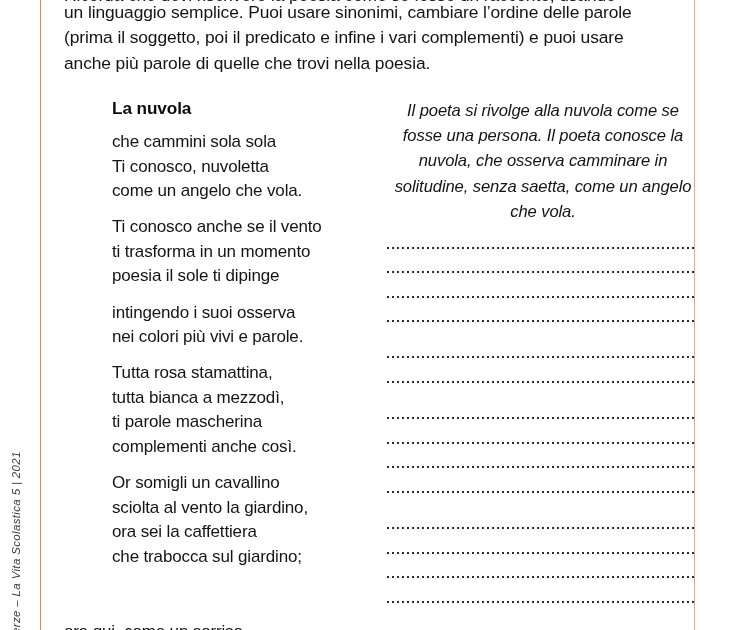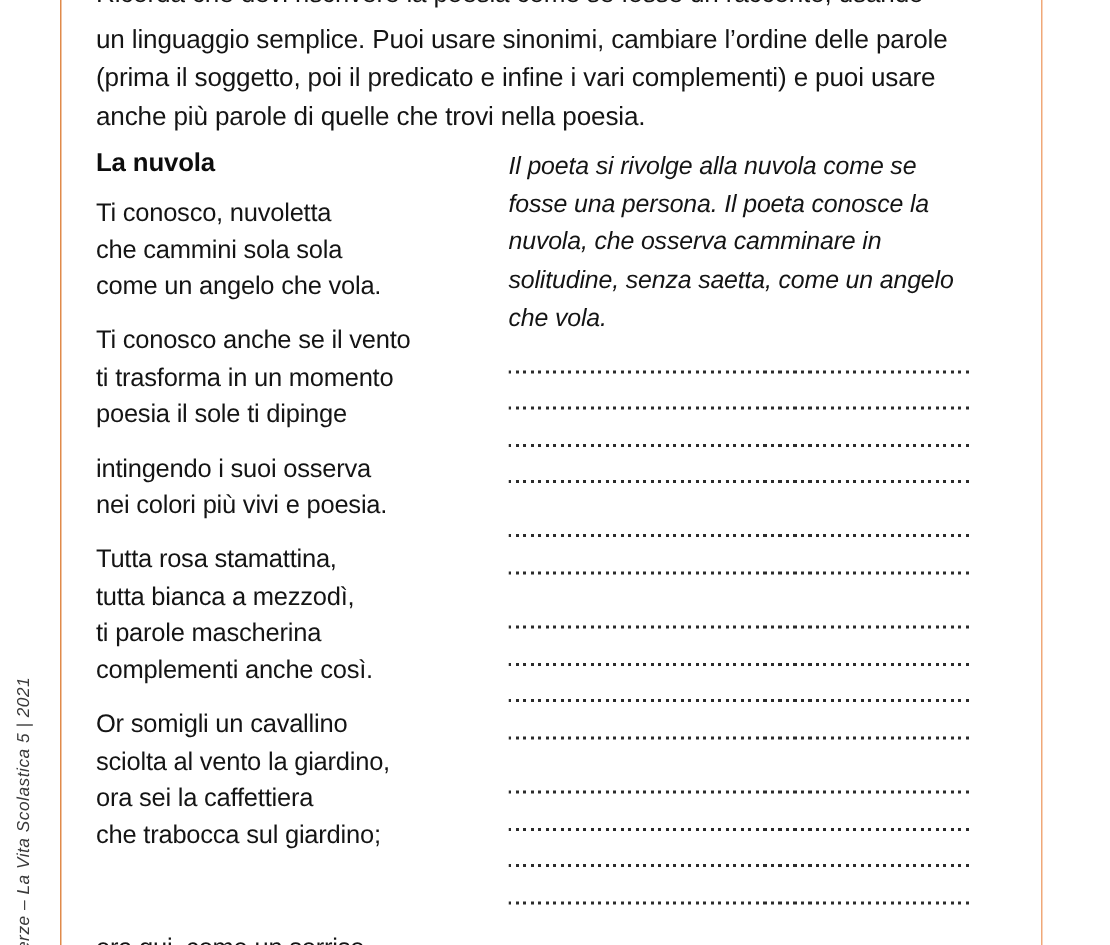--- a/index.html
+++ b/index.html
@@ -64,21 +64,21 @@
     font-size: 11.5px;
     letter-spacing: 0.35px;
     color: #3a3a3a;
     line-height: 20px;
   }
 
   
   .content {
     position: absolute;
     left: 64px;
-    top: 14px;
+    top: 0;
     width: 612px;
   }
 
   .intro {
     font-size: 17.4px;
     line-height: 25.4px;
     letter-spacing: -0.1px;
     color: #141414;
     margin: 0;
     width: 592px;
@@ -103,20 +103,21 @@
     position: absolute;
     left: 64px;
     top: 98px;
     width: 612px;
     display: flex;
     align-items: flex-start;
   }
   .col-poem {
     width: 275px;
     flex: 0 0 275px;
+    margin-left: 48px;
   }
   .col-answer {
     width: 312px;
     flex: 0 0 312px;
     margin-left: 0px;
   }
 
   .poem-title {
     font-size: 17.2px;
     font-weight: bold;
@@ -135,20 +136,21 @@
   }
   .verse { display: block; white-space: nowrap; }
 
   .answer-text {
     margin: 0;
     font-size: 16.6px;
     font-style: italic;
     line-height: 25.2px;
     letter-spacing: -0.1px;
     color: #141414;
+    text-align: center;
   }
 
   
   .dot-group { margin: 0; }
   .dot-group + .dot-group { margin-top: 11.5px; }
 
   .dotline {
     height: 24.6px;
     width: 308px;
     position: relative;
@@ -204,32 +206,32 @@
   <div class="content">
     <p class="intro">un linguaggio semplice. Puoi usare sinonimi, cambiare l’ordine delle parole (prima il soggetto, poi il predicato e infine i vari complementi) e puoi usare anche più parole di quelle che trovi nella poesia.</p>
   </div>
 
   <div class="columns">
 
     <div class="col-poem">
       <h2 class="poem-title">La nuvola</h2>
       <div id="poem-stanzas">
           <p class="stanza">
+            <span class="verse">che cammini sola sola</span>
             <span class="verse">Ti conosco, nuvoletta</span>
-            <span class="verse">che cammini sola sola</span>
             <span class="verse">come un angelo che vola.</span>
           </p>
           <p class="stanza">
             <span class="verse">Ti conosco anche se il vento</span>
             <span class="verse">ti trasforma in un momento</span>
             <span class="verse">poesia il sole ti dipinge</span>
           </p>
           <p class="stanza">
             <span class="verse">intingendo i suoi osserva</span>
-            <span class="verse">nei colori più vivi e poesia.</span>
+            <span class="verse">nei colori più vivi e parole.</span>
           </p>
           <p class="stanza">
             <span class="verse">Tutta rosa stamattina,</span>
             <span class="verse">tutta bianca a mezzodì,</span>
             <span class="verse">ti parole mascherina</span>
             <span class="verse">complementi anche così.</span>
           </p>
           <p class="stanza">
             <span class="verse">Or somigli un cavallino</span>
             <span class="verse">sciolta al vento la giardino,</span>

